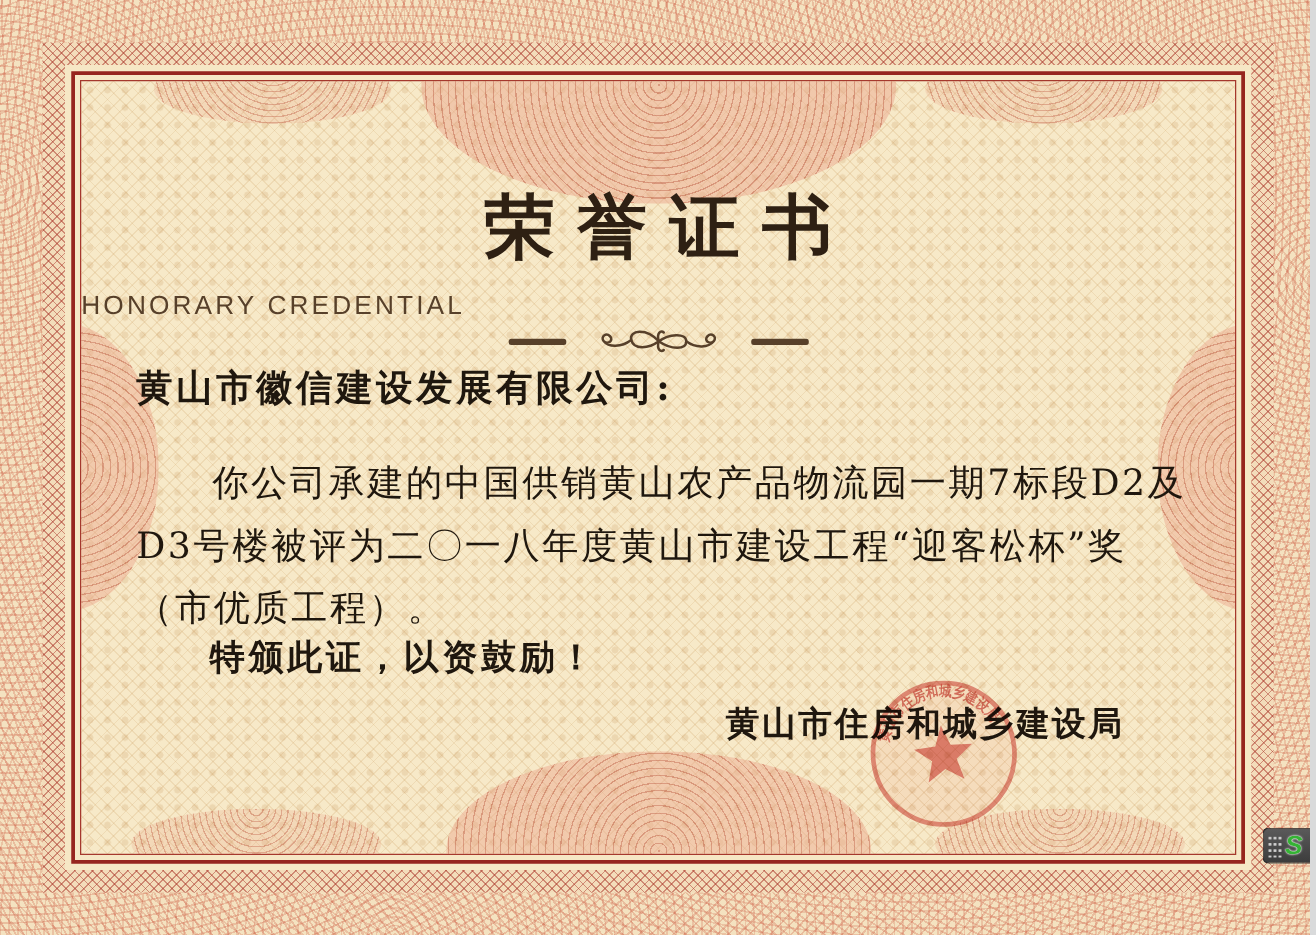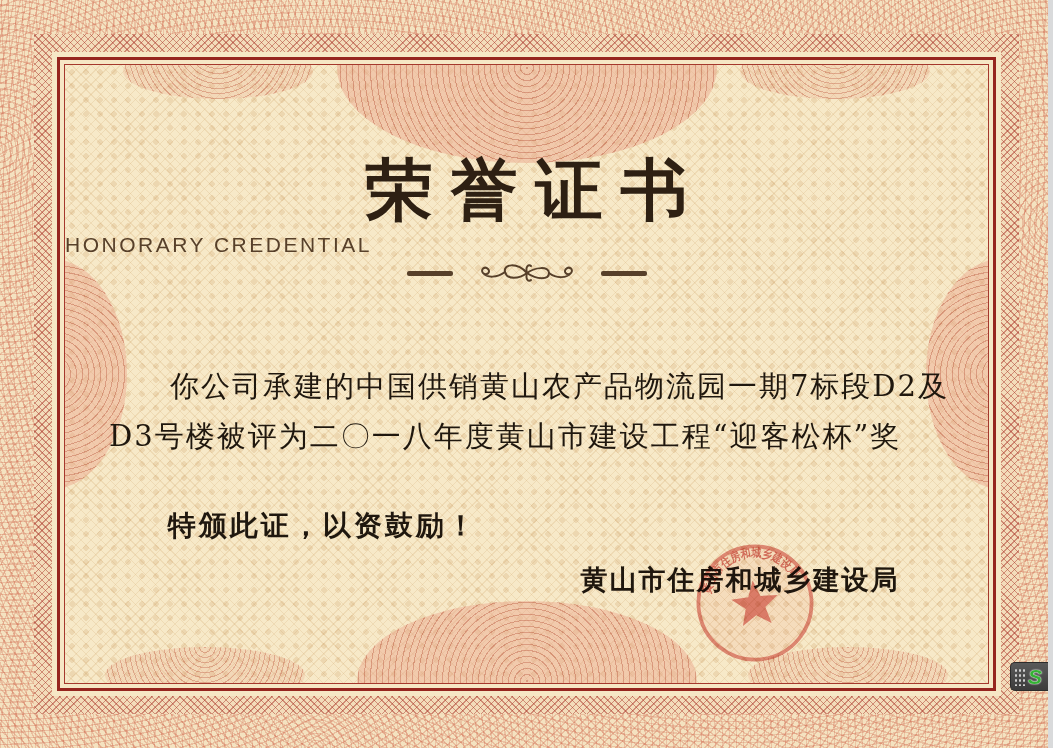--- a/index.html
+++ b/index.html
@@ -56,21 +56,21 @@
   .swag.bl{bottom:-20px;left:40px;width:200px;}
   .swag.br{bottom:-20px;right:40px;width:200px;}
   .side-rosette{width:150px;height:230px;top:50%;}
   .side-rosette.left{left:-88px;transform:translateY(-50%);}
   .side-rosette.right{right:-88px;transform:translateY(-50%);}
 
   
   .title{
     position:absolute;top:80px;left:0;width:100%;text-align:center;
     font-family:"DejaVu Sans", sans-serif;font-weight:900;
-    font-size:67px;letter-spacing:18px;text-indent:18px;color:#2e2013;
+    font-size:56px;letter-spacing:18px;text-indent:18px;color:#2e2013;
   }
   .subtitle{
     position:absolute;top:168px;left:0;width:100%;text-align:left;
     font-family:"Liberation Sans", sans-serif;font-weight:normal;
     font-size:21px;letter-spacing:2.5px;color:#57402a;
   }
   .divider{
     position:absolute;top:194px;left:0;width:100%;height:28px;
     display:flex;align-items:center;justify-content:center;gap:14px;
   }
@@ -145,24 +145,26 @@
           <path d="M60,13 C50,2 36,4 38,12 C40,20 52,19 60,13 C68,7 82,6 82,13 C82,20 70,20 60,13"></path>
           <path d="M38,12 C30,18 20,18 16,13 C13,9 18,6 21,9 C24,12 20,16 16,13"></path>
           <path d="M82,13 C90,19 100,18 104,13 C107,9 102,6 99,9 C96,12 100,16 104,13"></path>
           <path d="M60,13 C58,6 62,4 64,6"></path>
           <path d="M60,13 C58,20 62,22 64,20"></path>
         </g>
       </svg>
       <span class="bar"></span>
     </div>
 
+    <div class="recipient">黄山市徽信建设发展有限公司:</div>
 
     <div class="paragraph">
       <div class="line indent">你公司承建的中国供销黄山农产品物流园一期7标段D2及</div>
       <div class="line">D3号楼被评为二〇一八年度黄山市建设工程“迎客松杯”奖</div>
+      <div class="line">（市优质工程）。</div>
     </div>
 
     <div class="closing">特颁此证，以资鼓励！</div>
 
     <div class="sign-block">
       <div>黄山市住房和城乡建设局</div>
     </div>
 
     <svg class="seal" viewBox="0 0 140 140">
       <defs>

